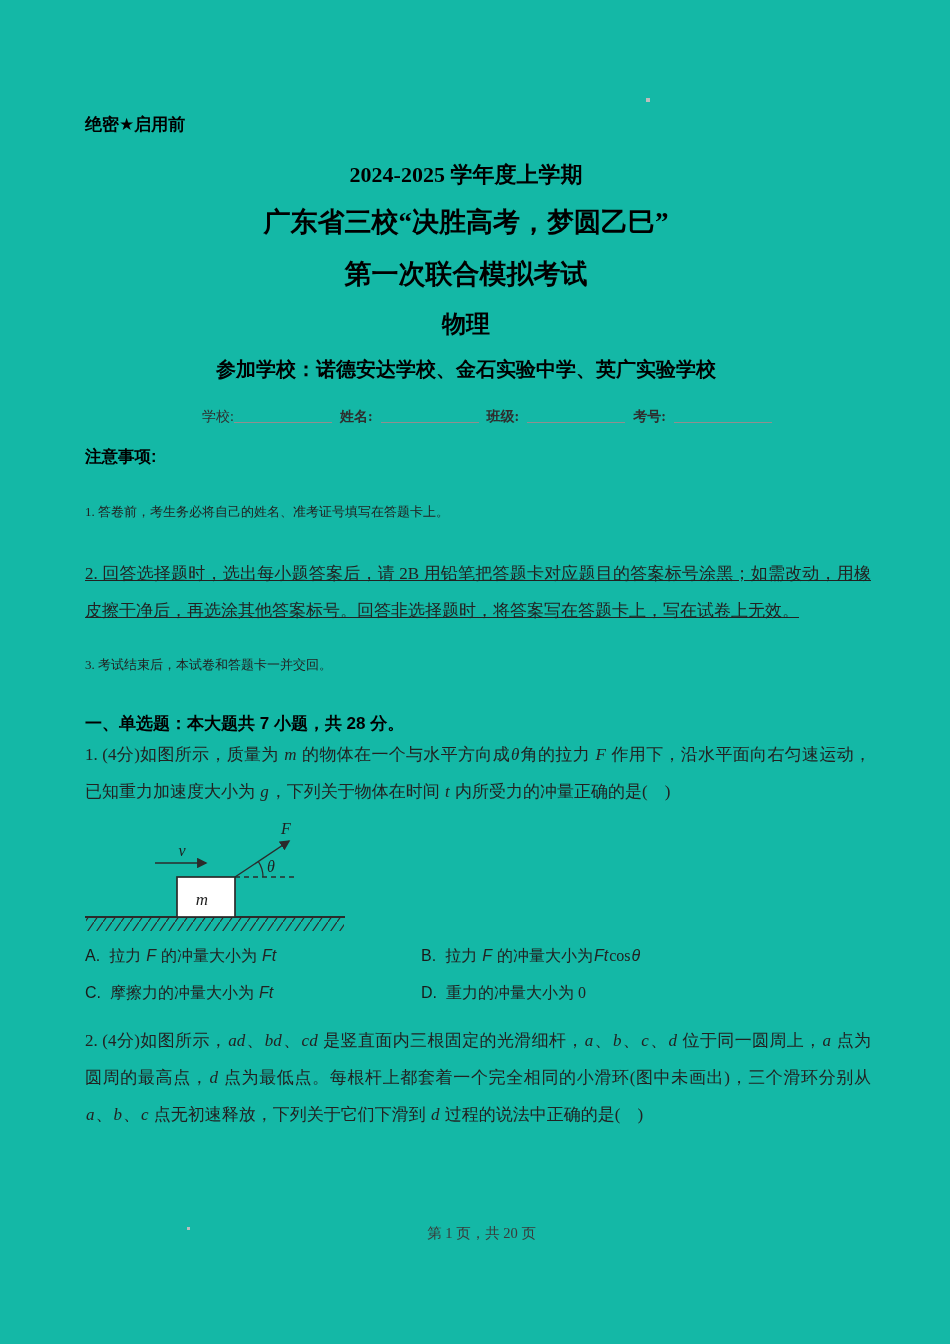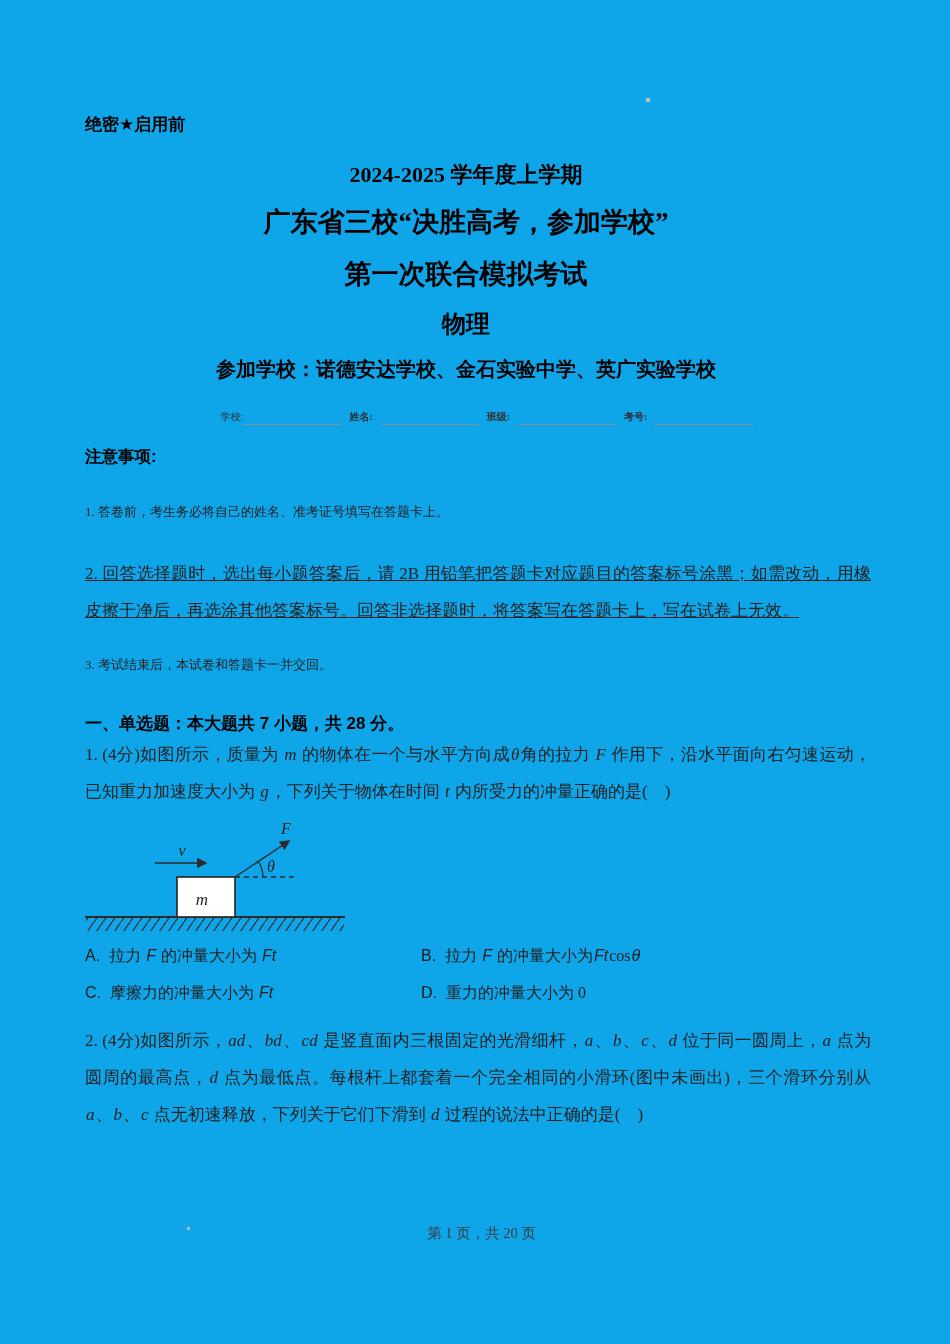--- a/index.html
+++ b/index.html
@@ -1,29 +1,29 @@
 <!DOCTYPE html>
 <html><head>
 <meta charset="utf-8">
 <style>
   * { margin:0; padding:0; box-sizing:border-box; }
   html,body { background:#ffffff; }
   .page {
-    position:relative; width:950px; height:1344px; background:#0ea5e9; overflow:hidden;
+    position:relative; width:950px; height:1344px; background:#14b8a6; overflow:hidden;
     color:#1d1d1d; font-family:"Liberation Serif","DejaVu Serif",serif;
   }
   .abs { position:absolute; }
   .center { left:0; width:932px; text-align:center; }
   .hsans { font-family:"Liberation Sans","DejaVu Sans",sans-serif; font-weight:bold; color:#000; }
   .tserif { font-family:"Liberation Serif","DejaVu Serif",serif; font-weight:bold; color:#000; }
   .para { left:85px; width:786px; text-align:justify; line-height:37px; font-size:17px; color:#222; }
   .single { left:85px; font-size:13px; line-height:24px; color:#222; }
   .var { font-style:italic; font-family:"Liberation Serif","DejaVu Serif",serif; padding:0 1px; }
   .form-row { left:0; width:950px; padding-left:24px; display:flex; justify-content:center;
-              align-items:center; font-size:10px; color:#2e2e2e; line-height:20px; }
+              align-items:flex-start; font-size:14px; color:#2e2e2e; line-height:20px; }
   .flabel { white-space:nowrap; }
   .fline { display:inline-block; width:98px; height:16px; border-bottom:1.3px solid #8f8f8f; }
   .fgap { margin-left:8px;font-weight:bold; }
   .optrow { left:85px; width:790px; display:flex; font-size:16px; line-height:24px; color:#222; }
   .opt { display:flex; }
   .opt-a { width:336px; }
   .opt-letter { font-family:"Liberation Sans","DejaVu Sans",sans-serif; color:#1a1a1a; margin-right:9px; }
   .opt .var { font-family:"Liberation Sans","DejaVu Sans",sans-serif; }
   .dlabel { font-style:italic; font-size:16px; font-family:"Liberation Serif","DejaVu Serif",serif; fill:#1f1f1f; }
   .footer { left:0; width:950px; text-align:center; font-size:14.5px; color:#3a3a3a;padding-left:13px; }
@@ -33,21 +33,21 @@
 <body>
 
 <div class="page">
 
   <div class="abs speck" style="left:646px; top:98px; width:4px; height:4px;"></div>
   <div class="abs speck" style="left:187px; top:1227px; width:3px; height:3px;"></div>
 
   <div class="abs hsans" style="left:85px; top:114px; font-size:17px; line-height:22px;">绝密★启用前</div>
 
   <div class="abs center tserif" style="top:160px; font-size:22px; line-height:30px;">2024-2025 学年度上学期</div>
-  <div class="abs center tserif" style="top:204px; font-size:27px; line-height:36px;">广东省三校“决胜高考，参加学校”</div>
+  <div class="abs center tserif" style="top:204px; font-size:27px; line-height:36px;">广东省三校“决胜高考，梦圆乙巳”</div>
   <div class="abs center tserif" style="top:256px; font-size:27px; line-height:36px;">第一次联合模拟考试</div>
   <div class="abs center tserif" style="top:308px; font-size:24px; line-height:32px;">物理</div>
   <div class="abs center tserif" style="top:355px; font-size:20px; line-height:28px;">参加学校：诺德安达学校、金石实验中学、英广实验学校</div>
 
   <div class="abs form-row" style="top:407px;">
     <span class="flabel">学校:</span>
       <span class="fline"></span>
     <span class="flabel fgap">姓名:</span>
       <span class="fline fgap"></span>
     <span class="flabel fgap">班级:</span>

